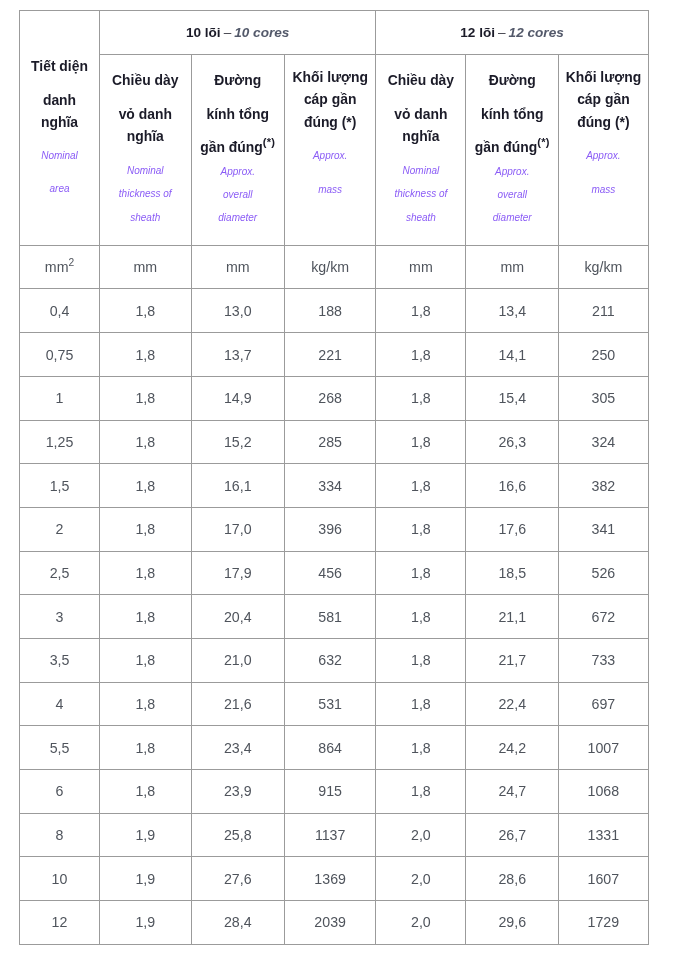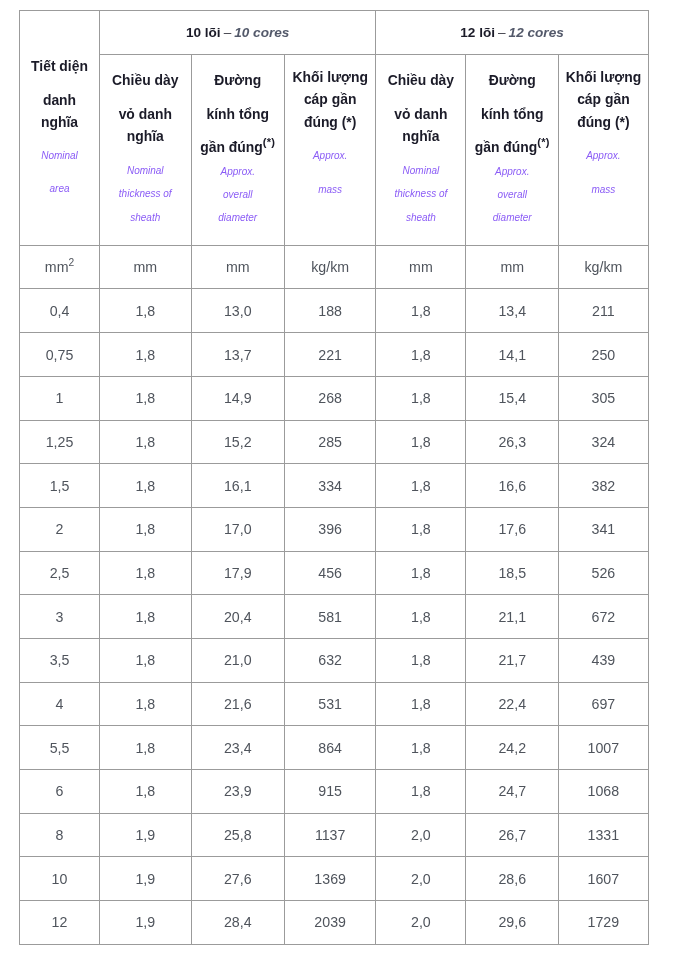--- a/index.html
+++ b/index.html
@@ -176,21 +176,21 @@
     <td class="cell">21,1</td>
     <td class="cell">672</td>
   </tr>
   <tr>
     <td class="cell">3,5</td>
     <td class="cell">1,8</td>
     <td class="cell">21,0</td>
     <td class="cell">632</td>
     <td class="cell">1,8</td>
     <td class="cell">21,7</td>
-    <td class="cell">439</td>
+    <td class="cell">733</td>
   </tr>
   <tr>
     <td class="cell">4</td>
     <td class="cell">1,8</td>
     <td class="cell">21,6</td>
     <td class="cell">531</td>
     <td class="cell">1,8</td>
     <td class="cell">22,4</td>
     <td class="cell">697</td>
   </tr>

